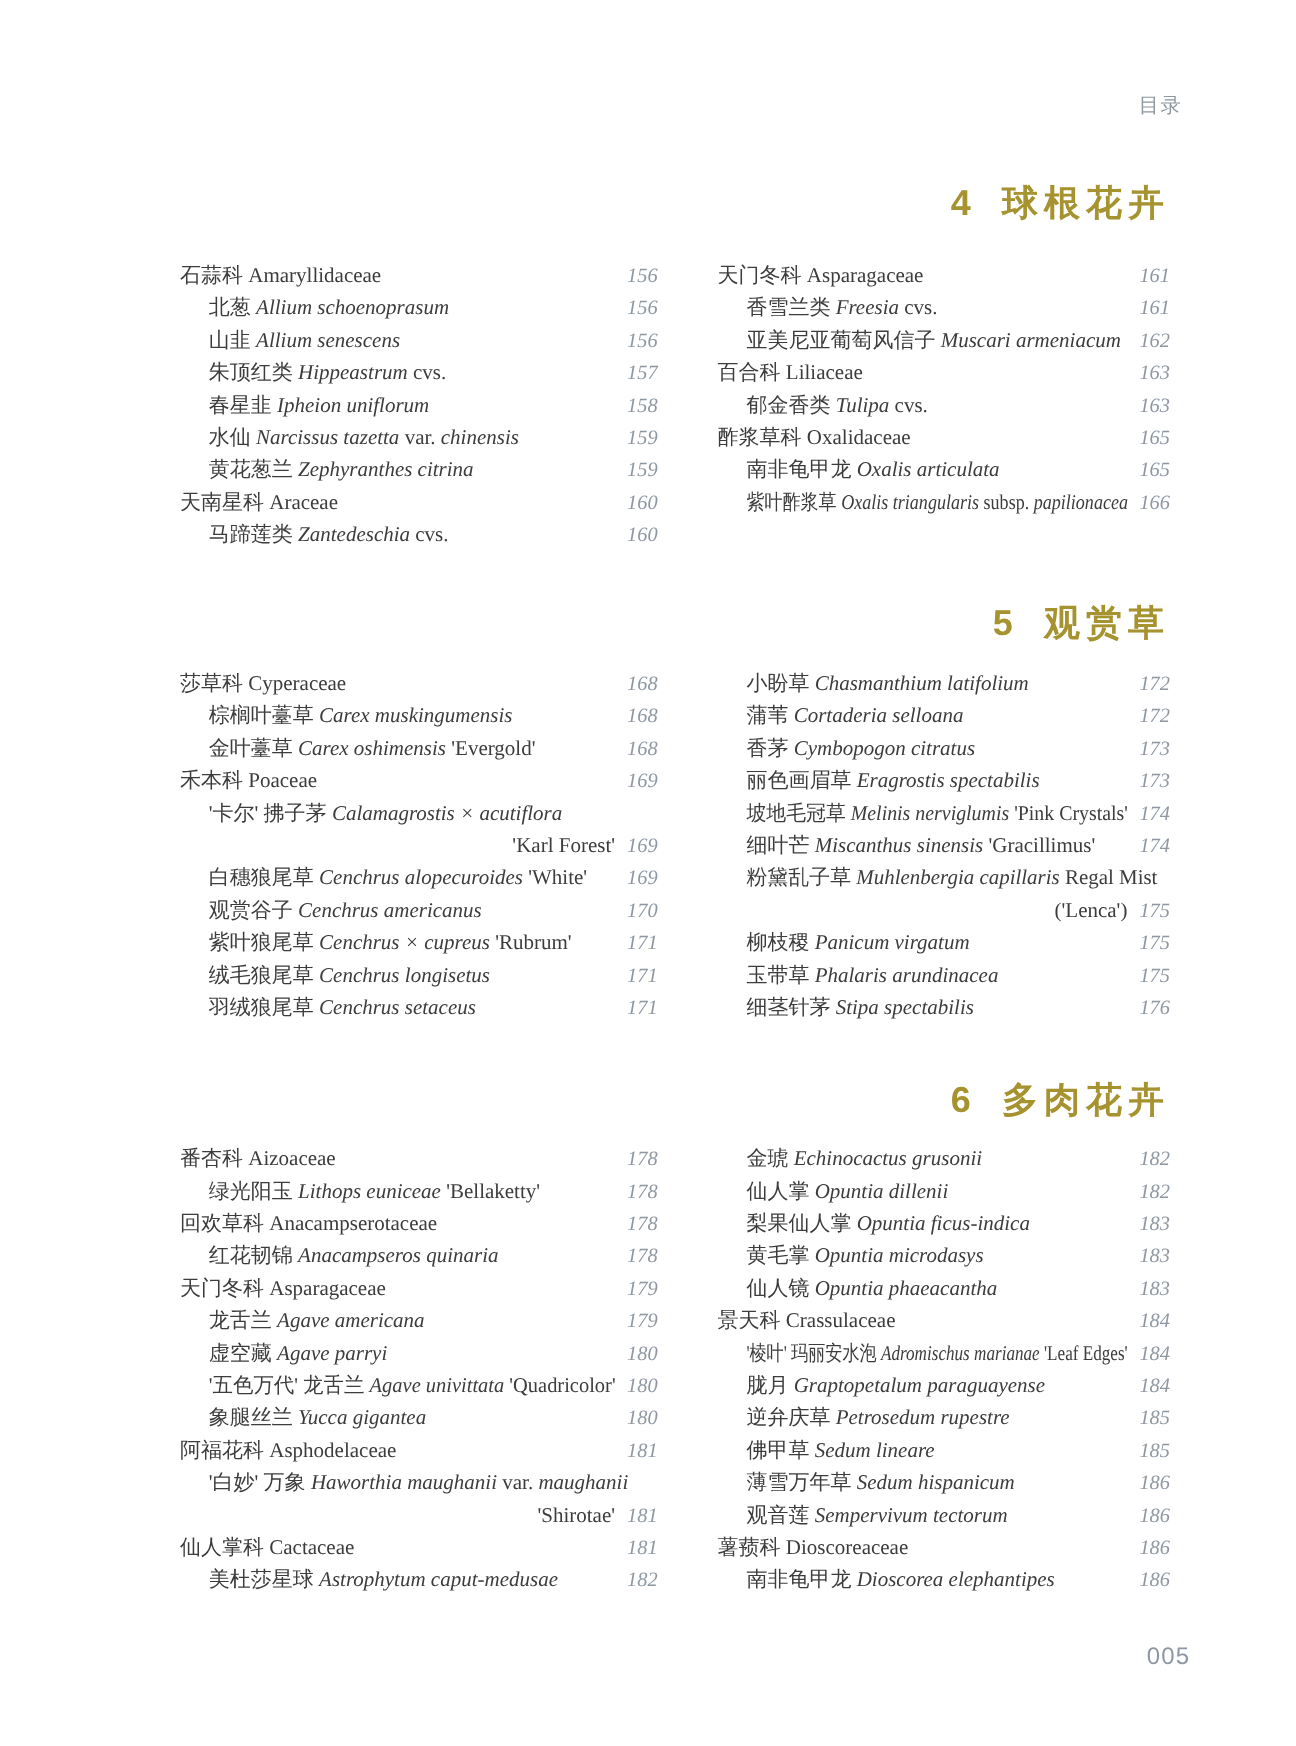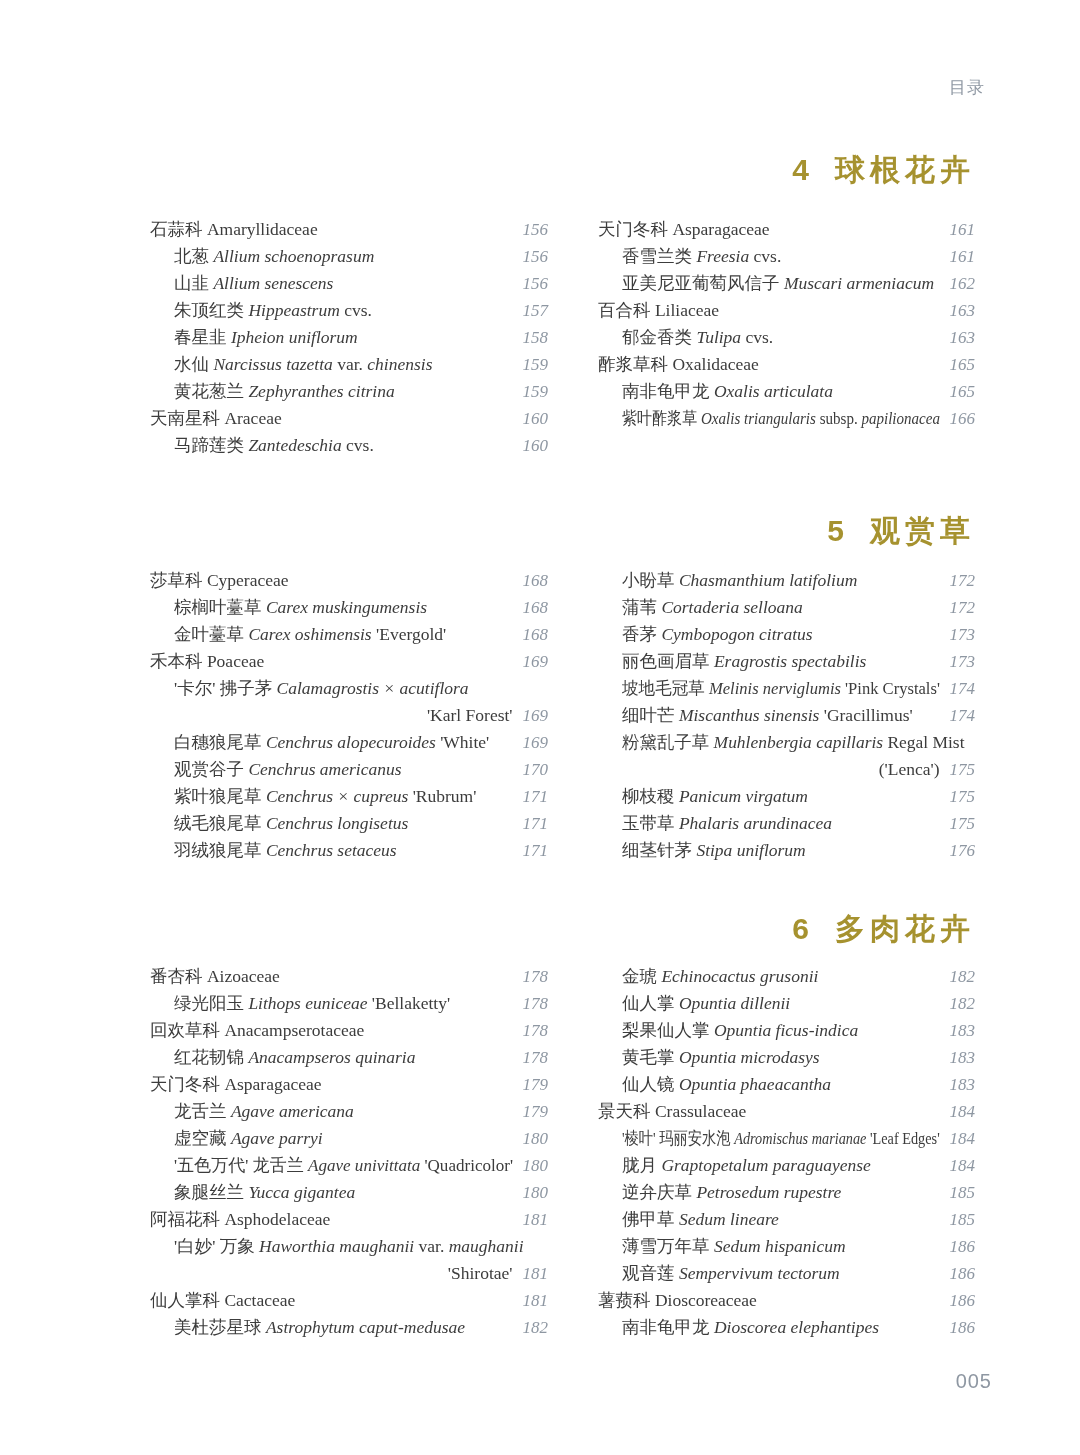--- a/index.html
+++ b/index.html
@@ -28,21 +28,21 @@
     font-size:20px;color:var(--muted-gray);letter-spacing:1px;
   }
   .content{padding:0 105px 0 150px;}
   .sec-header{
     text-align:right;
     font-family:"Liberation Sans","DejaVu Sans",sans-serif;
     font-weight:bold;color:var(--accent-gold);
     font-size:30px;line-height:40px;
   }
   #sec-0 .sec-header{margin-top:150px;}
-  #sec-1 .sec-header{margin-top:52px;}
+  #sec-1 .sec-header{margin-top:41px;}
   #sec-2 .sec-header{margin-top:45px;}
   .sec-num{margin-right:26px;}
   .sec-title{letter-spacing:5px;}
   .cols{display:flex;gap:50px;}
   #sec-0 .cols{margin-top:26px;justify-content:flex-end;}
   #sec-1 .cols{margin-top:16px;}
   #sec-2 .cols{margin-top:14px;}
   .col{width:398px;flex:none;}
   .col.col-right{width:377px;}
   .toc-row{
@@ -234,21 +234,21 @@
             </div>
             <div class="toc-row">
               <span class="tx in1"><span>柳枝稷 </span><span class="it">Panicum virgatum</span></span>
               <span class="pg">175</span>
             </div>
             <div class="toc-row">
               <span class="tx in1"><span>玉带草 </span><span class="it">Phalaris arundinacea</span></span>
               <span class="pg">175</span>
             </div>
             <div class="toc-row">
-              <span class="tx in1"><span>细茎针茅 </span><span class="it">Stipa uniflorum</span></span>
+              <span class="tx in1"><span>细茎针茅 </span><span class="it">Stipa spectabilis</span></span>
               <span class="pg">176</span>
             </div>
           </div>
       </div>
     </section>
 
     <section id="sec-2">
       <div class="sec-header">
         <span class="sec-num">6</span><span class="sec-title">多肉花卉</span>
       </div>

